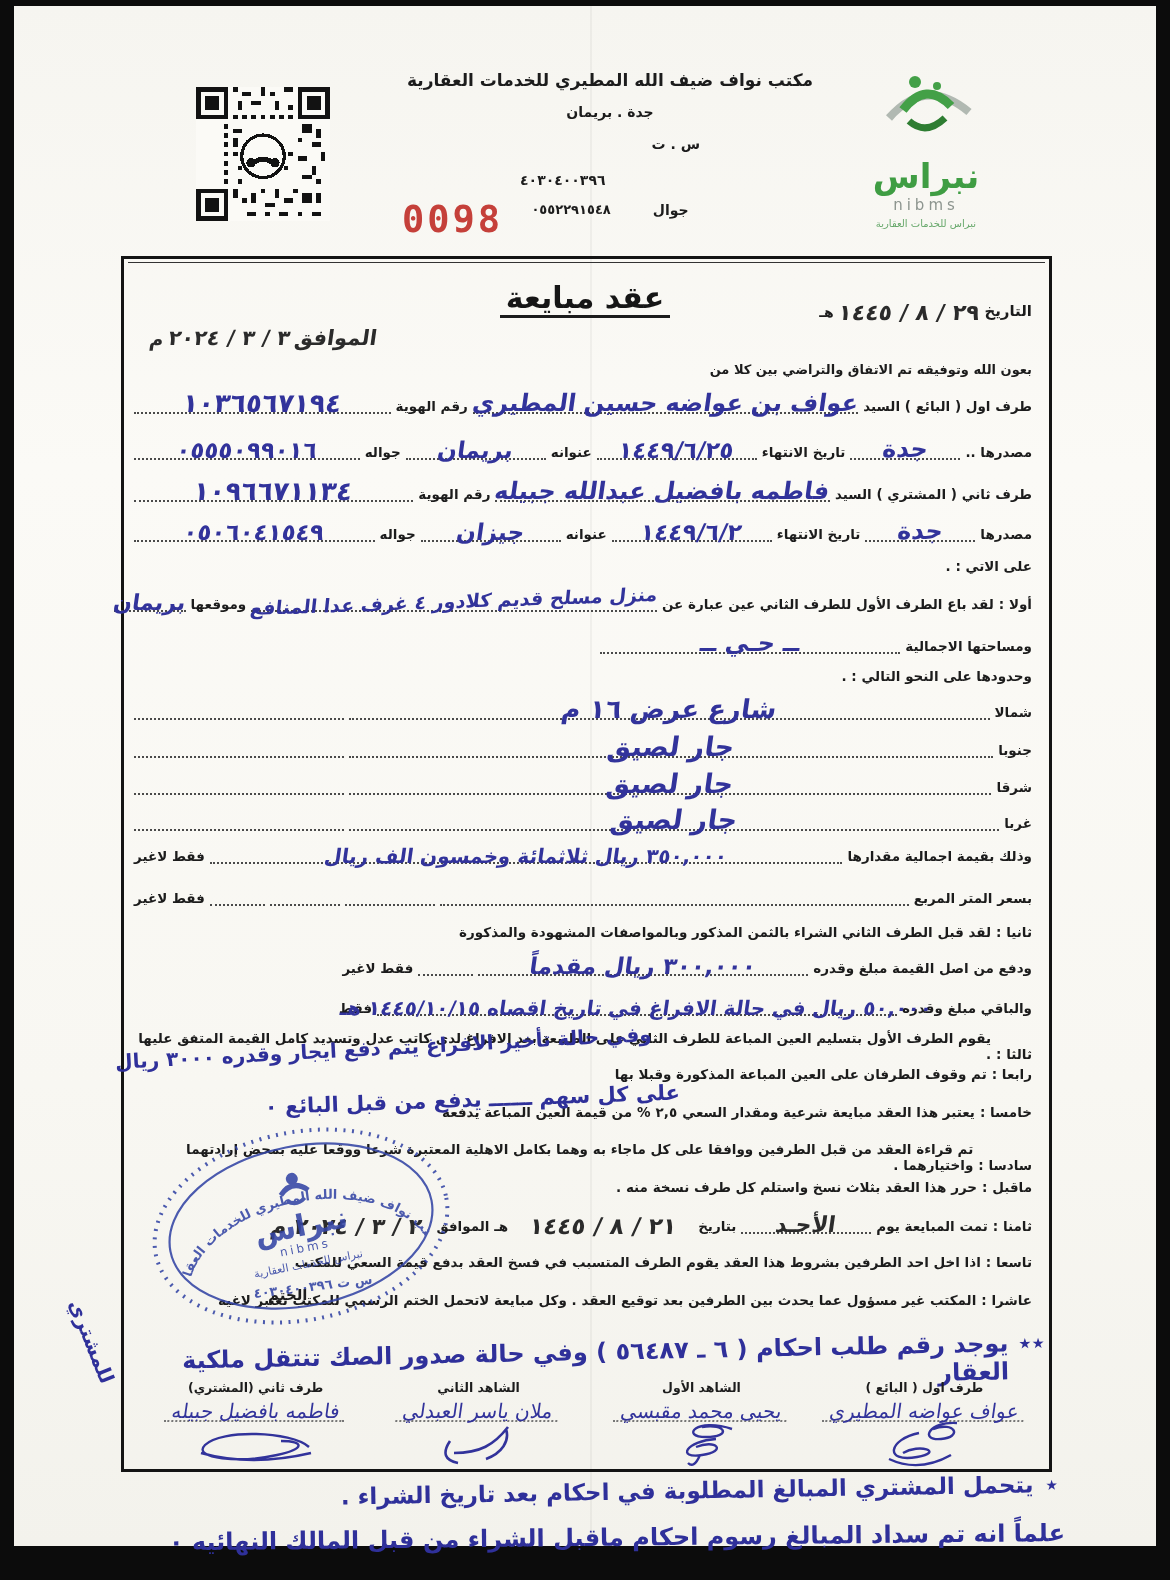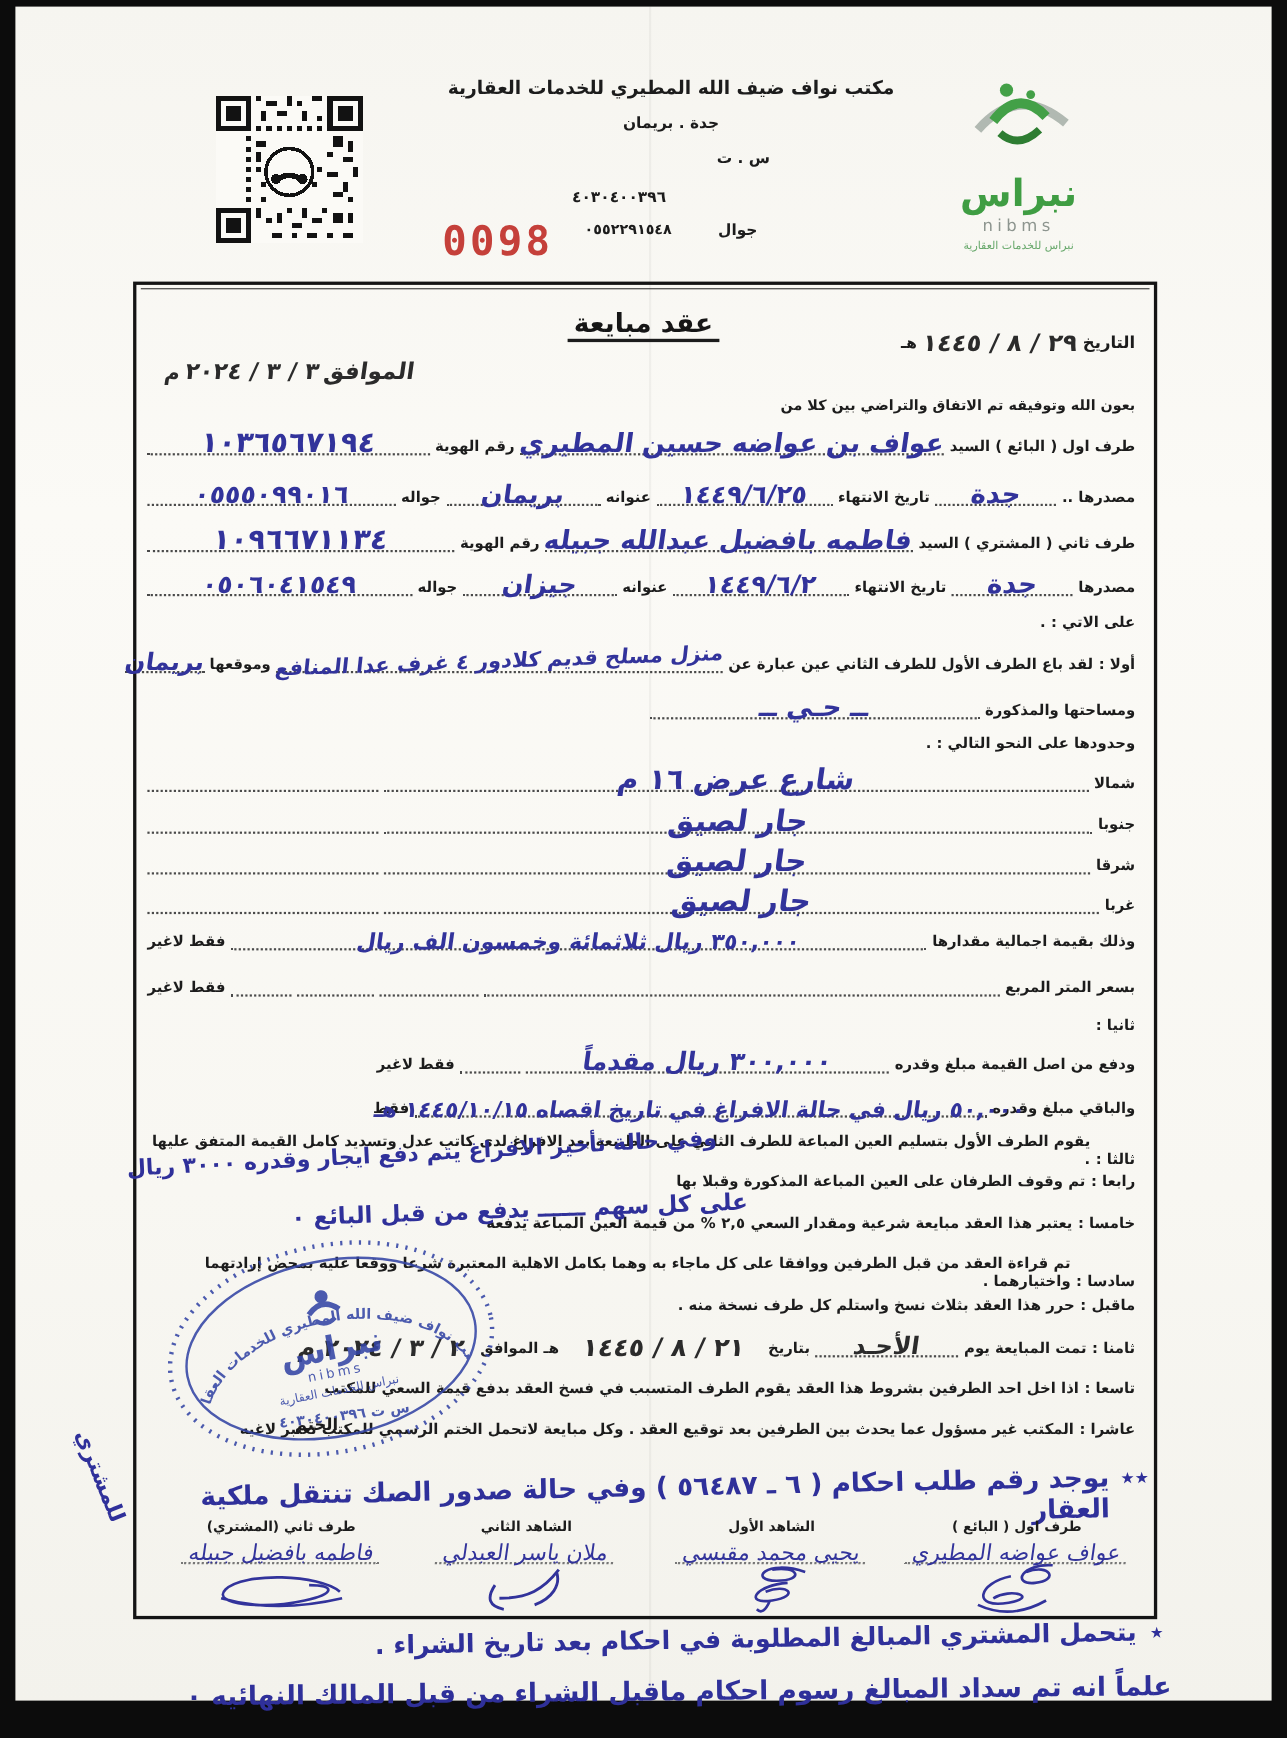--- a/index.html
+++ b/index.html
@@ -14,21 +14,21 @@
         right:138px;left:134px;font-weight:700;color:#1c1c1c;font-size:13.5px;white-space:nowrap;}
   .f{border-bottom:2px dotted #4a4a4a;position:relative;display:flex;justify-content:center;
      align-items:flex-end;height:18px;overflow:visible;}
   .grow{flex:1;}
   .hw{display:inline-block;color:#32339b;font-size:21px;line-height:.9;white-space:nowrap;
       transform:skewX(-8deg) translateY(3px);}
   .hwd{color:#2b2b2b;}
   .big{font-size:26px;letter-spacing:7px;font-weight:700;}
   .midnum{font-size:23px;letter-spacing:4px;font-weight:700;}
   .title{position:absolute;top:280px;left:0;right:0;text-align:center;}
-  .title span{font-size:24px;font-weight:700;border-bottom:3px solid #1c1c1c;padding:0 6px;color:#161616;}
+  .title span{font-size:30px;font-weight:700;border-bottom:3px solid #1c1c1c;padding:0 6px;color:#161616;}
   .box{position:absolute;left:121px;top:256px;width:925px;height:1210px;border:3px solid #141414;}
   .box::before{content:"";position:absolute;left:4px;right:4px;top:3px;height:1px;background:#333;}
   .stamp{position:absolute;left:148px;top:1126px;width:306px;height:200px;
          transform:rotate(-11deg);opacity:.88;pointer-events:none;}
   .sigcol{display:flex;flex-direction:column;align-items:center;width:24%;}
   .signame{border-bottom:2px dotted #777;padding:0 6px;}
   .red{color:#c5403a;}
   .note{position:absolute;color:#2f309a;font-weight:700;}
   .sr{direction:rtl;}
 </style>
@@ -240,21 +240,21 @@
     <span class="f grow">
         <span class="hw" style="font-size:19px;transform:skewX(-8deg) rotate(-2deg) translateY(0);">منزل مسلح قديم كلادور ٤ غرف عدا المنافع</span>
       </span>
     <span>وموقعها</span>
     <span class="f" style="width:140px;">
         <span class="hw" style="font-size:22px;">بريمان</span>
       </span>
   </div>
 
   <div class="line" style="top:634px;left:auto;">
-    <span>ومساحتها والمذكورة</span>
+    <span>ومساحتها الاجمالية</span>
     <span class="f" style="width:300px;">
         <span class="hw" style="font-size:24px;">ــ حـي ــ</span>
       </span>
   </div>
 
   <div class="line" style="top:668px;">
     <span>وحدودها على النحو التالي : .</span>
   </div>
 
   <div class="line" style="top:700px;">
@@ -298,20 +298,21 @@
     <span>بسعر المتر المربع</span>
     <span class="f grow"></span>
     <span class="f" style="width:90px;"></span>
     <span class="f" style="width:70px;"></span>
     <span class="f" style="width:55px;"></span>
     <span>فقط لاغير</span>
   </div>
 
   <div class="line" style="top:924px;">
     <span>ثانيا :</span>
+    <span>لقد قبل الطرف الثاني الشراء بالثمن المذكور وبالمواصفات المشهودة والمذكورة</span>
   </div>
   <div class="line" style="top:956px;left:auto;">
     <span>ودفع من اصل القيمة مبلغ وقدره</span>
     <span class="f" style="width:330px;">
         <span class="hw" style="font-size:23px;">٣٠٠,٠٠٠ ريال مقدماً</span>
       </span>
     <span class="f" style="width:55px;"></span>
     <span>فقط لاغير</span>
   </div>
   <div class="line" style="top:996px;left:auto;">

